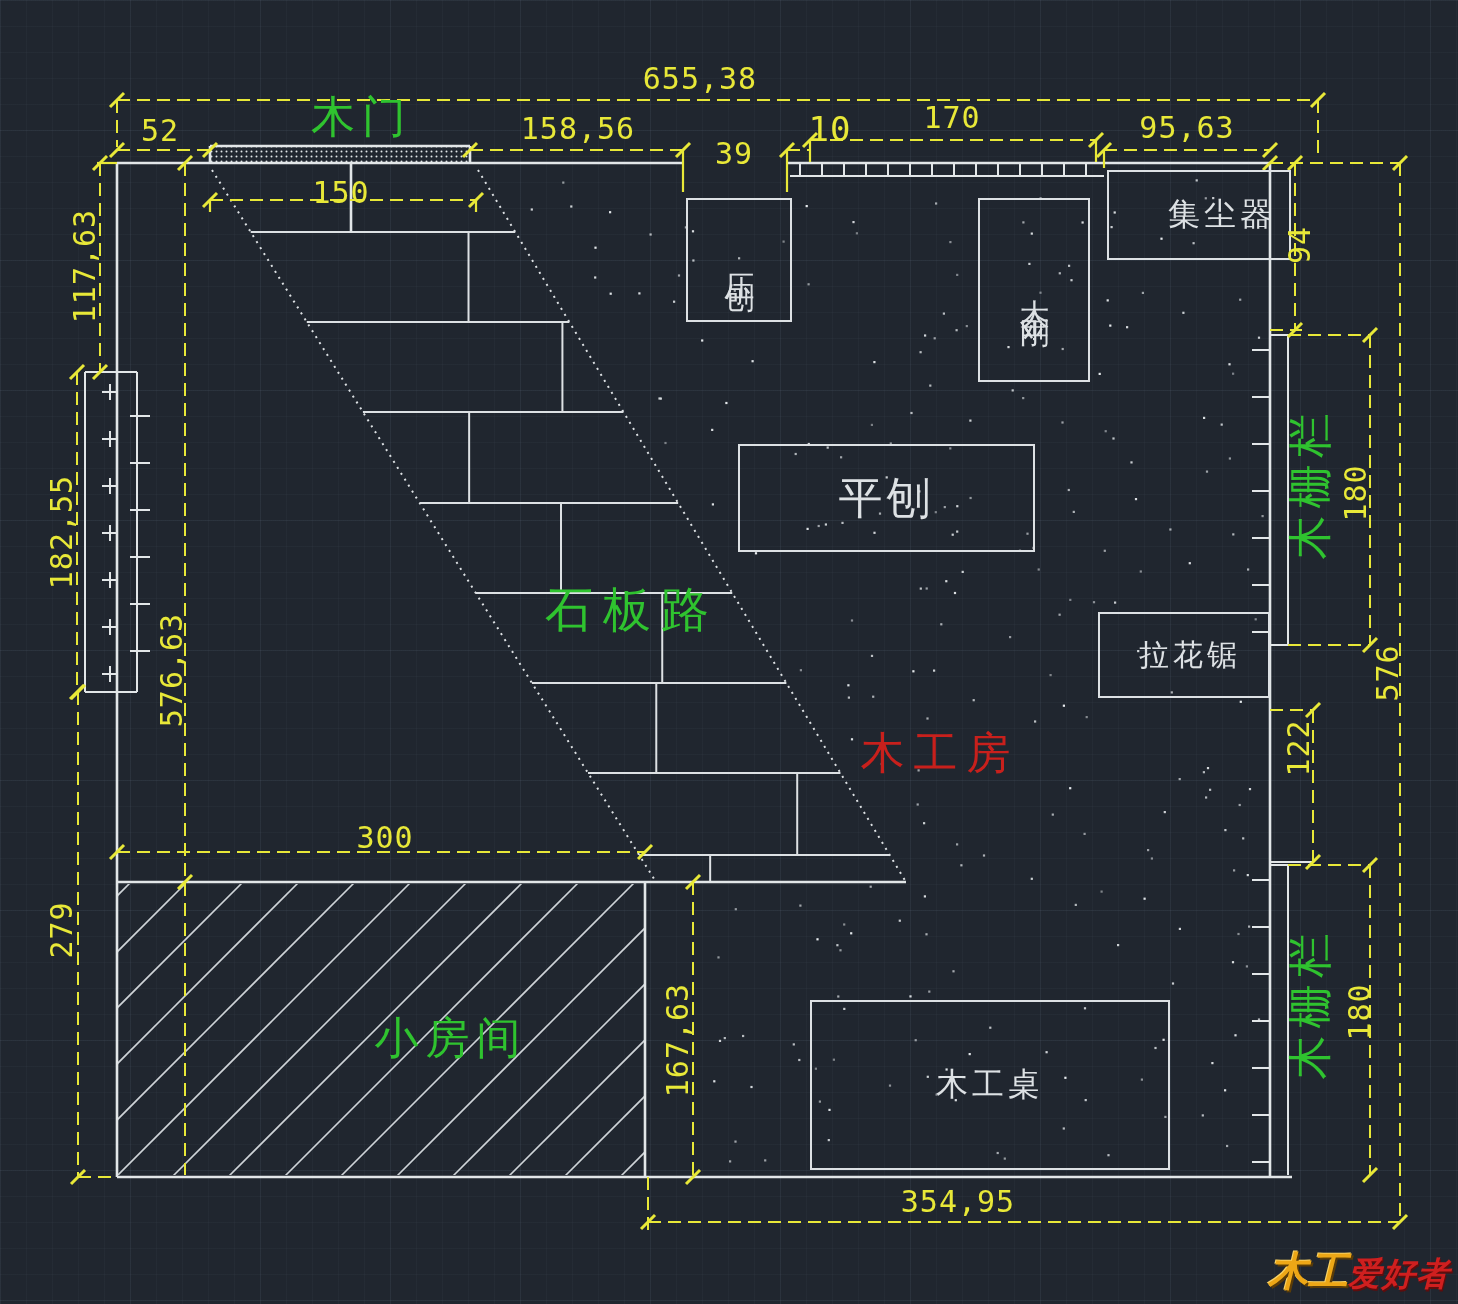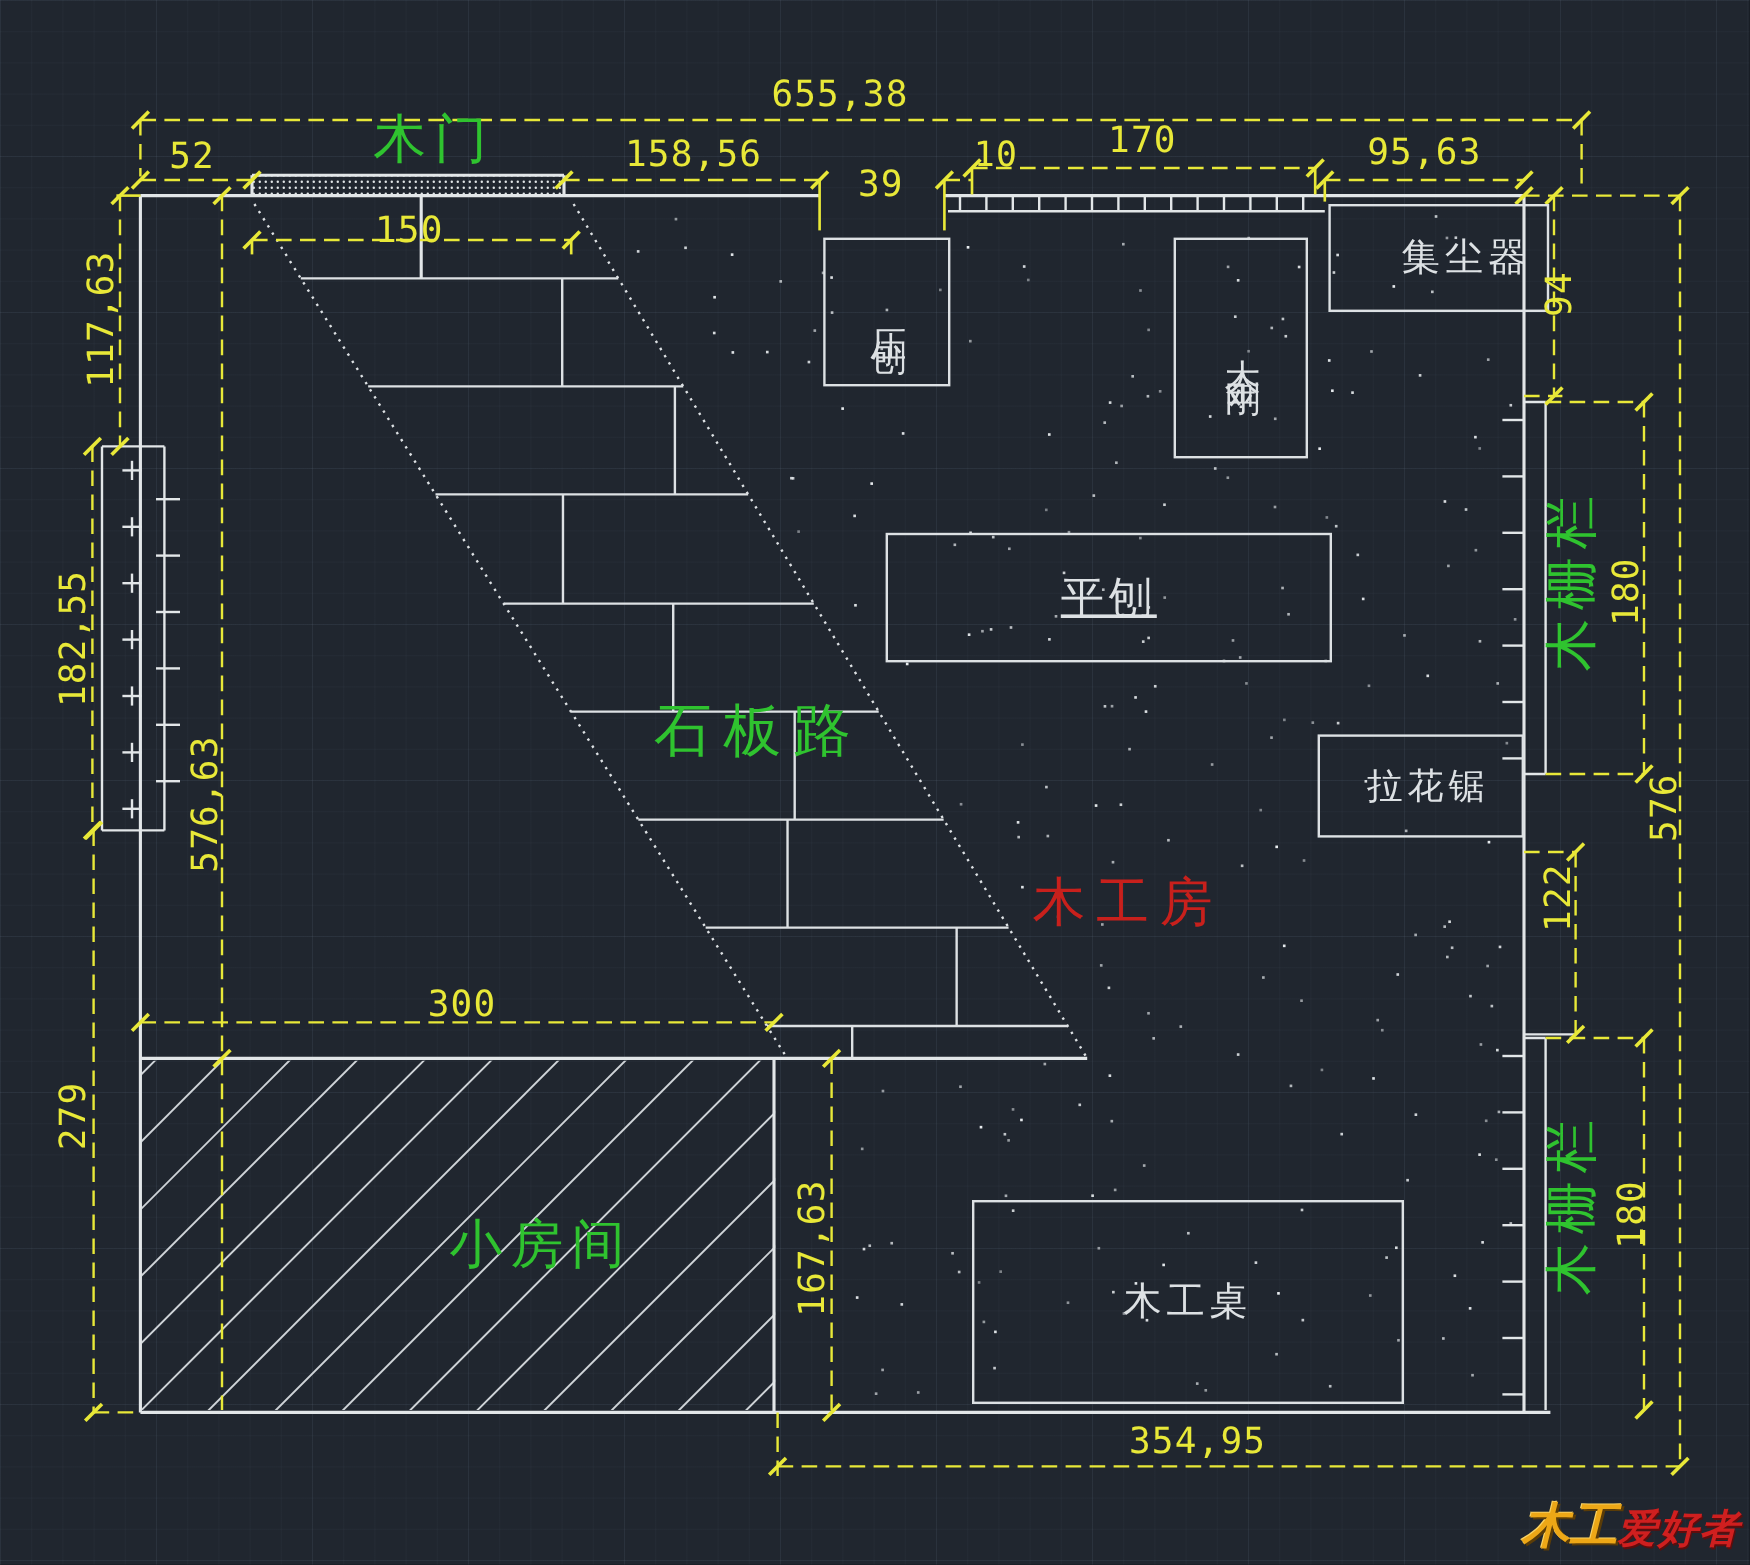--- a/index.html
+++ b/index.html
@@ -11,21 +11,21 @@
       linear-gradient(90deg, rgba(160,180,220,0.05) 1px, transparent 1px),
       linear-gradient(rgba(160,180,220,0.035) 1px, transparent 1px),
       linear-gradient(90deg, rgba(160,180,220,0.035) 1px, transparent 1px);
     background-size:130px 130px,130px 130px,26px 26px,26px 26px;
     font-family:"Liberation Sans", sans-serif;
   }
   #linework{position:absolute;left:0;top:0;}
   .lbl{position:absolute;transform:translate(-50%,-50%);white-space:nowrap;line-height:1;}
   .lbl.rot{transform:translate(-50%,-50%) rotate(-90deg);}
   .dim{color:#e8e838;font-family:"DejaVu Sans Mono","Liberation Mono",monospace;font-size:30px;font-weight:500;letter-spacing:1px;}
-  .dim.small{font-size:29px;}
+  .dim.small{font-size:34px;}
   .green{color:#2fc32f;font-size:48px;font-weight:500;letter-spacing:10px;}
   .green.sm{font-size:44px;letter-spacing:7px;}
   .red{color:#c8201c;font-size:44px;font-weight:500;letter-spacing:9px;}
   .machine{
     position:absolute;border:2px solid #dde1e4;color:#dde1e4;
     display:flex;align-items:center;justify-content:center;
     font-size:30px;letter-spacing:4px;box-sizing:border-box;background:transparent;
   }
   .machine.vert{writing-mode:vertical-rl;letter-spacing:10px;}
   #watermark{position:absolute;left:1268px;top:1244px;white-space:nowrap;}
@@ -489,40 +489,40 @@
   <div class="lbl green sm" style="left:362px;top:117px;">木门</div>
   <div class="lbl green" style="left:632px;top:610px;">石板路</div>
   <div class="lbl red" style="left:940px;top:753px;">木工房</div>
   <div class="lbl green sm" style="left:403px;top:1038px;margin-left:48px;">小房间</div>
   <div class="lbl rot green sm" style="left:1310px;top:483px;">木栅栏</div>
   <div class="lbl rot green sm" style="left:1310px;top:1003px;">木栅栏</div>
 
   <div class="machine vert" style="left:686px;top:198px;width:106px;height:124px;">压刨</div>
   <div class="machine vert" style="left:978px;top:198px;width:112px;height:184px;">大金刚</div>
   <div class="machine" style="left:1107px;top:170px;width:184px;height:90px;font-size:32px;padding-left:46px;">集尘器</div>
-  <div class="machine" style="left:738px;top:444px;width:372px;height:108px;font-size:36px;text-decoration:underline;">平刨</div>
+  <div class="machine" style="left:738px;top:444px;width:297px;height:108px;font-size:44px;">平刨</div>
   <div class="machine" style="left:1098px;top:612px;width:172px;height:86px;padding-left:12px;">拉花锯</div>
   <div class="machine" style="left:810px;top:1000px;width:360px;height:170px;font-size:32px;">木工桌</div>
 
   <div class="lbl dim" style="left:700px;top:79px;">655,38</div>
   <div class="lbl dim" style="left:160px;top:131px;">52</div>
   <div class="lbl dim" style="left:578px;top:129px;">158,56</div>
   <div class="lbl dim" style="left:734px;top:154px;">39</div>
   <div class="lbl dim small" style="left:830px;top:129px;">10</div>
   <div class="lbl dim" style="left:952px;top:118px;">170</div>
   <div class="lbl dim" style="left:1187px;top:128px;">95,63</div>
   <div class="lbl dim" style="left:341px;top:193px;">150</div>
   <div class="lbl rot dim" style="left:1300px;top:245px;">94</div>
   <div class="lbl rot dim" style="left:85px;top:266px;">117,63</div>
   <div class="lbl rot dim" style="left:62px;top:532px;">182,55</div>
   <div class="lbl rot dim" style="left:172px;top:670px;">576,63</div>
   <div class="lbl rot dim" style="left:62px;top:930px;">279</div>
   <div class="lbl dim" style="left:385px;top:838px;">300</div>
   <div class="lbl rot dim" style="left:678px;top:1040px;">167,63</div>
-  <div class="lbl dim" style="left:958px;top:1202px;margin-left:40px;">354,95</div>
+  <div class="lbl dim" style="left:958px;top:1202px;">354,95</div>
   <div class="lbl rot dim" style="left:1388px;top:673px;">576</div>
   <div class="lbl rot dim" style="left:1299px;top:748px;">122</div>
   <div class="lbl rot dim" style="left:1356px;top:493px;">180</div>
   <div class="lbl rot dim" style="left:1360px;top:1012px;">180</div>
 
   <div id="watermark">
     <span id="wm1">木工</span><span id="wm2">爱好者</span>
   </div>
 </div>
 

